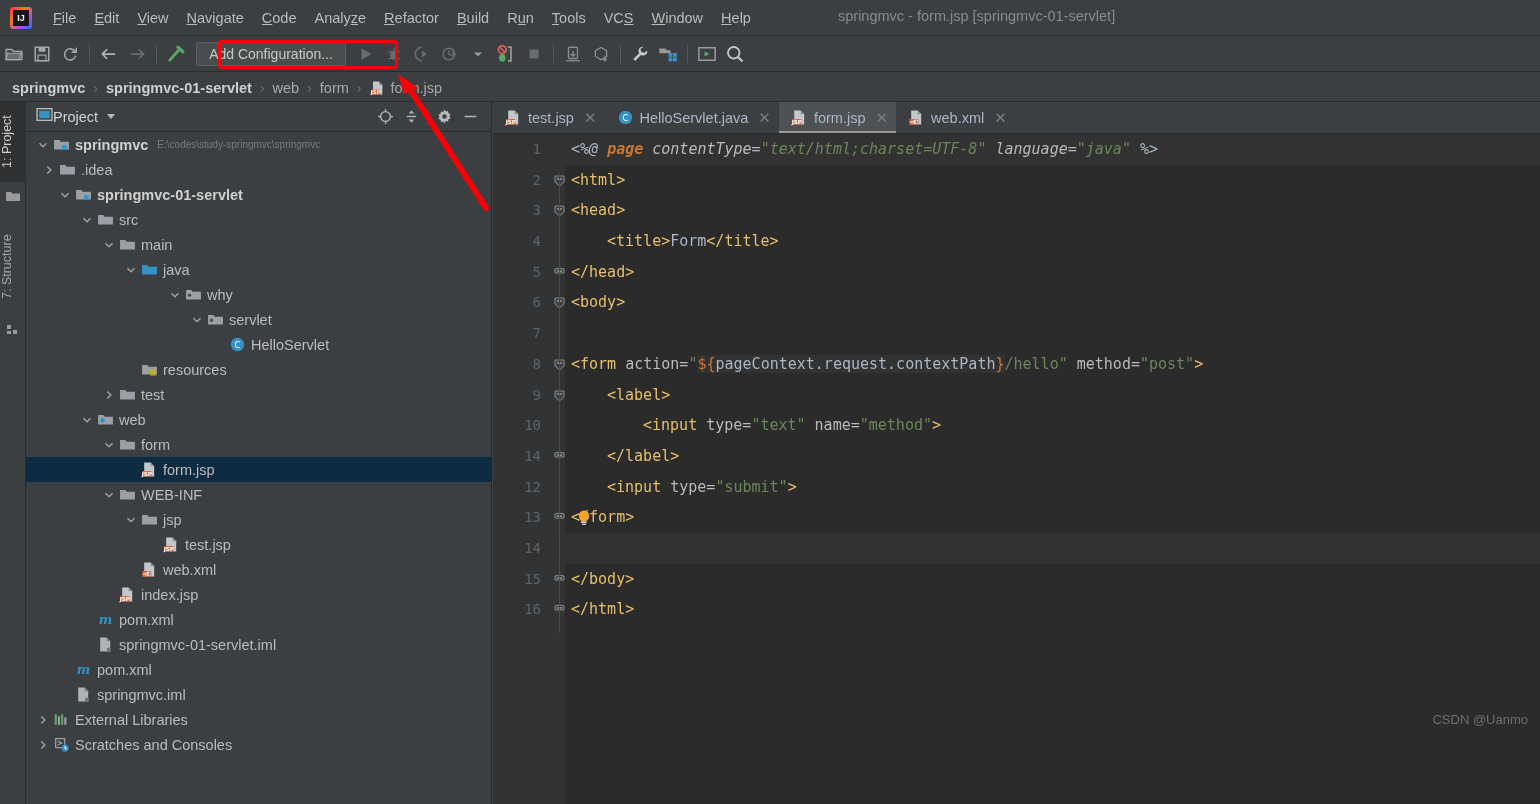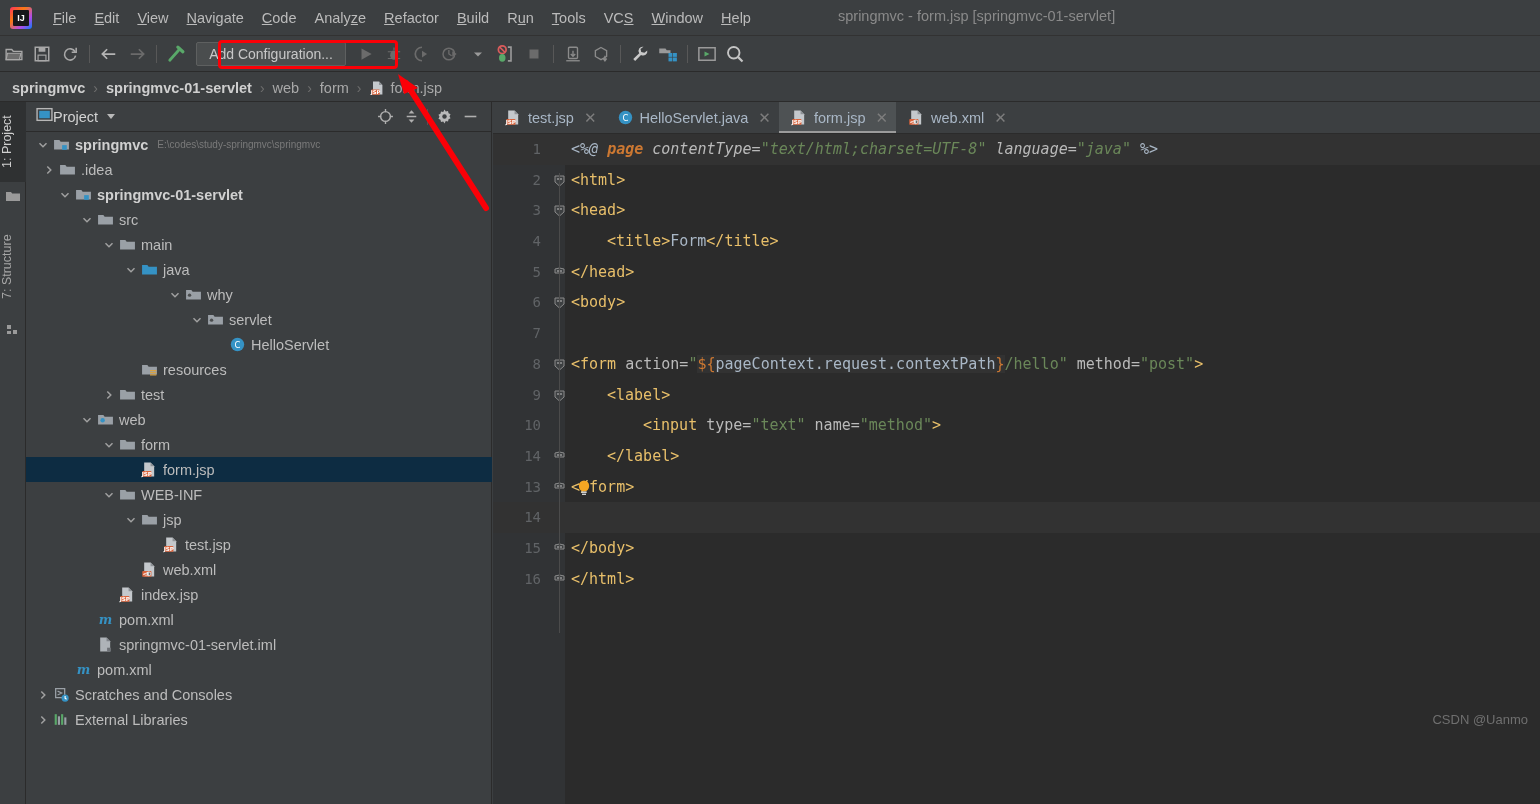--- a/index.html
+++ b/index.html
@@ -630,47 +630,58 @@
         </div>
         <div class="trow" style="padding-left: 32px;">
           <span class="noarrow"></span>
           <span class="ico">
             <svg width="17" height="17" viewBox="0 0 16 16">
               <text x="8" y="12.4" font-size="12" fill="#3592c4" text-anchor="middle" font-family="DejaVu Serif" font-style="italic" font-weight="bold">m</text>
             </svg>
           </span>
           <span class="lbl">pom.xml</span>
         </div>
+        <div class="trow" style="padding-left: 32px;">
+          <span class="noarrow"></span>
+          <span class="ico">
+            <svg width="17" height="17" viewBox="0 0 16 16">
+              <path d="M3 1.5h6l3.4 3.4v9.6H3z" fill="#aeb3b8"></path>
+              <path d="M9 1.5 12.4 4.9H9z" fill="#80848a"></path>
+              <rect x="9.5" y="11" width="3.6" height="3.6" fill="#6e7277"></rect>
+            </svg>
+          </span>
+          <span class="lbl">springmvc.iml</span>
+        </div>
+        <div class="trow" style="padding-left: 10px;">
+          <span class="arrow"><svg width="14" height="14" viewBox="0 0 14 14">
+              <path d="M5.3 3.5 8.8 7l-3.5 3.5" fill="none" stroke="#a0a0a0" stroke-width="1.5"></path>
+            </svg></span>
+          <span class="ico">
+            <svg width="17" height="17" viewBox="0 0 16 16">
+              <rect x="1.6" y="3" width="2" height="10" fill="#59a869"></rect>
+              <rect x="4.6" y="5" width="2" height="8" fill="#9aa0a6"></rect>
+              <rect x="7.6" y="3" width="2" height="10" fill="#59a869"></rect>
+              <rect x="10.6" y="6" width="2" height="7" fill="#9aa0a6"></rect>
+            </svg>
+          </span>
+          <span class="lbl">External Libraries</span>
+        </div>
         <div class="trow" style="padding-left: 10px;">
           <span class="arrow"><svg width="14" height="14" viewBox="0 0 14 14">
               <path d="M5.3 3.5 8.8 7l-3.5 3.5" fill="none" stroke="#a0a0a0" stroke-width="1.5"></path>
             </svg></span>
           <span class="ico">
             <svg width="17" height="17" viewBox="0 0 16 16">
               <path d="M2.5 2.5h8.5v8.5H2.5z" fill="none" stroke="#9aa0a6" stroke-width="1.2"></path>
               <path d="M4.3 4.8 8.2 6.6 4.3 8.4" fill="none" stroke="#9aa0a6" stroke-width="1.1"></path>
               <circle cx="11.4" cy="11.4" r="3.4" fill="#3592c4"></circle>
               <path d="M11.4 9.4v2.1l1.4.9" stroke="#fff" stroke-width="1.1" fill="none"></path>
             </svg>
           </span>
           <span class="lbl">Scratches and Consoles</span>
-        </div>
-        <div class="trow" style="padding-left: 10px;">
-          <span class="arrow"><svg width="14" height="14" viewBox="0 0 14 14">
-              <path d="M5.3 3.5 8.8 7l-3.5 3.5" fill="none" stroke="#a0a0a0" stroke-width="1.5"></path>
-            </svg></span>
-          <span class="ico">
-            <svg width="17" height="17" viewBox="0 0 16 16">
-              <rect x="1.6" y="3" width="2" height="10" fill="#59a869"></rect>
-              <rect x="4.6" y="5" width="2" height="8" fill="#9aa0a6"></rect>
-              <rect x="7.6" y="3" width="2" height="10" fill="#59a869"></rect>
-              <rect x="10.6" y="6" width="2" height="7" fill="#9aa0a6"></rect>
-            </svg>
-          </span>
-          <span class="lbl">External Libraries</span>
         </div>
       </div>
   </div>
 
   <div class="editor">
     <div class="tabsbar" id="etabs">
         <div class="etab">
           <span style="display: inline-flex;">
             <svg width="17" height="17" viewBox="0 0 16 16">
               <path d="M3 1.5h6l3.4 3.4v9.6H3z" fill="#c4c8cc"></path>
@@ -788,20 +799,24 @@
           </div>
           <div class="cline">
             <span class="lnum">14</span>
             <span style="position: absolute; left: 61px; top: 9px;"><svg width="11" height="13" viewBox="0 0 11 13">
                 <path d="M1 6V2l4.5-1L10 2v4z" fill="#3c3f41" stroke="#8b8b8b" stroke-width="1"></path>
                 <path d="M3 4h5" stroke="#b5b5b5" stroke-width="1.1"></path>
               </svg></span>
             <span class="ctext" style="left: 114px;"><span class="tag">&lt;/label&gt;</span></span>
           </div>
           <div class="cline">
+            <span class="lnum">12</span>
+            <span class="ctext" style="left: 114px;"><span class="tag">&lt;input</span><span class="attr"> type=</span><span class="str">"submit"</span><span class="tag">&gt;</span></span>
+          </div>
+          <div class="cline">
             <span class="lnum">13</span>
             <span style="position: absolute; left: 61px; top: 9px;"><svg width="11" height="13" viewBox="0 0 11 13">
                 <path d="M1 6V2l4.5-1L10 2v4z" fill="#3c3f41" stroke="#8b8b8b" stroke-width="1"></path>
                 <path d="M3 4h5" stroke="#b5b5b5" stroke-width="1.1"></path>
               </svg></span>
             <span class="ctext" style="left: 78px;"><span class="tag">&lt;/form&gt;</span></span>
             <span style="position: absolute; left: 84px; top: 7px;"><svg width="14" height="18" viewBox="0 0 14 18">
                 <ellipse cx="7" cy="7" rx="5.2" ry="5.6" fill="#f5a623"></ellipse>
                 <rect x="4.3" y="12.4" width="5.4" height="1.6" fill="#cfcfcf"></rect>
                 <rect x="5" y="14.6" width="4" height="1.4" fill="#cfcfcf"></rect>

